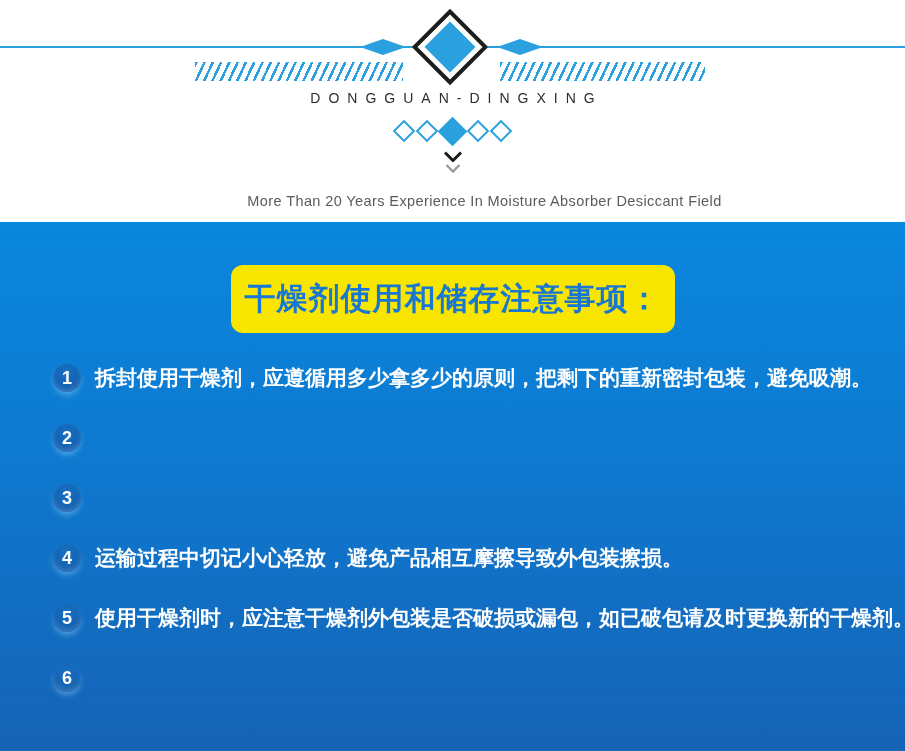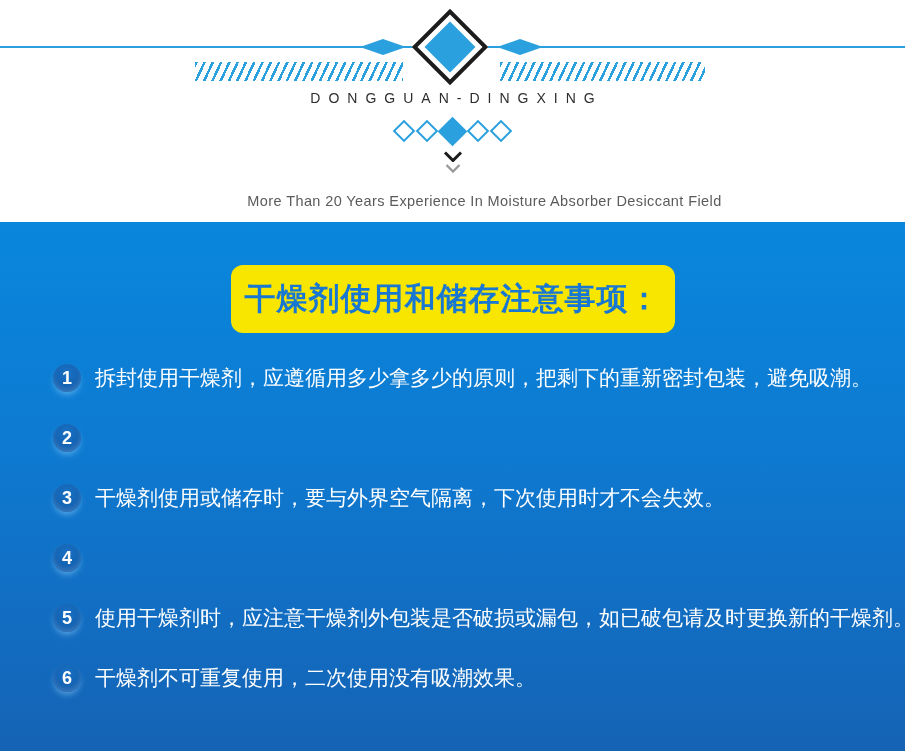--- a/index.html
+++ b/index.html
@@ -157,21 +157,21 @@
     font-size: 18px;
     font-weight: bold;
     display: flex;
     align-items: center;
     justify-content: center;
     margin-right: 14px;
   }
   .item-text {
     color: #ffffff;
     font-size: 21px;
-    font-weight: normal;
+    font-weight: bold;
     white-space: nowrap;
   }
 </style>
 </head>
 <body>
 
 <div class="page">
 
   <div class="header">
     <div class="top-line"></div>
@@ -213,29 +213,28 @@
     <div class="notice-list">
       <div class="notice-item">
         <div class="num-badge">1</div>
         <div class="item-text">拆封使用干燥剂，应遵循用多少拿多少的原则，把剩下的重新密封包装，避免吸潮。</div>
       </div>
       <div class="notice-item">
         <div class="num-badge">2</div>
       </div>
       <div class="notice-item">
         <div class="num-badge">3</div>
-        <div class="item-text">干燥剂使用或储存时，要与外界空气隔离，下次使用时才不会失效。</div>
       </div>
       <div class="notice-item">
         <div class="num-badge">4</div>
+        <div class="item-text">运输过程中切记小心轻放，避免产品相互摩擦导致外包装擦损。</div>
       </div>
       <div class="notice-item">
         <div class="num-badge">5</div>
         <div class="item-text">使用干燥剂时，应注意干燥剂外包装是否破损或漏包，如已破包请及时更换新的干燥剂。</div>
       </div>
       <div class="notice-item">
         <div class="num-badge">6</div>
-        <div class="item-text">干燥剂不可重复使用，二次使用没有吸潮效果。</div>
       </div>
     </div>
 
   </div>
 </div>
 
 </body></html>

